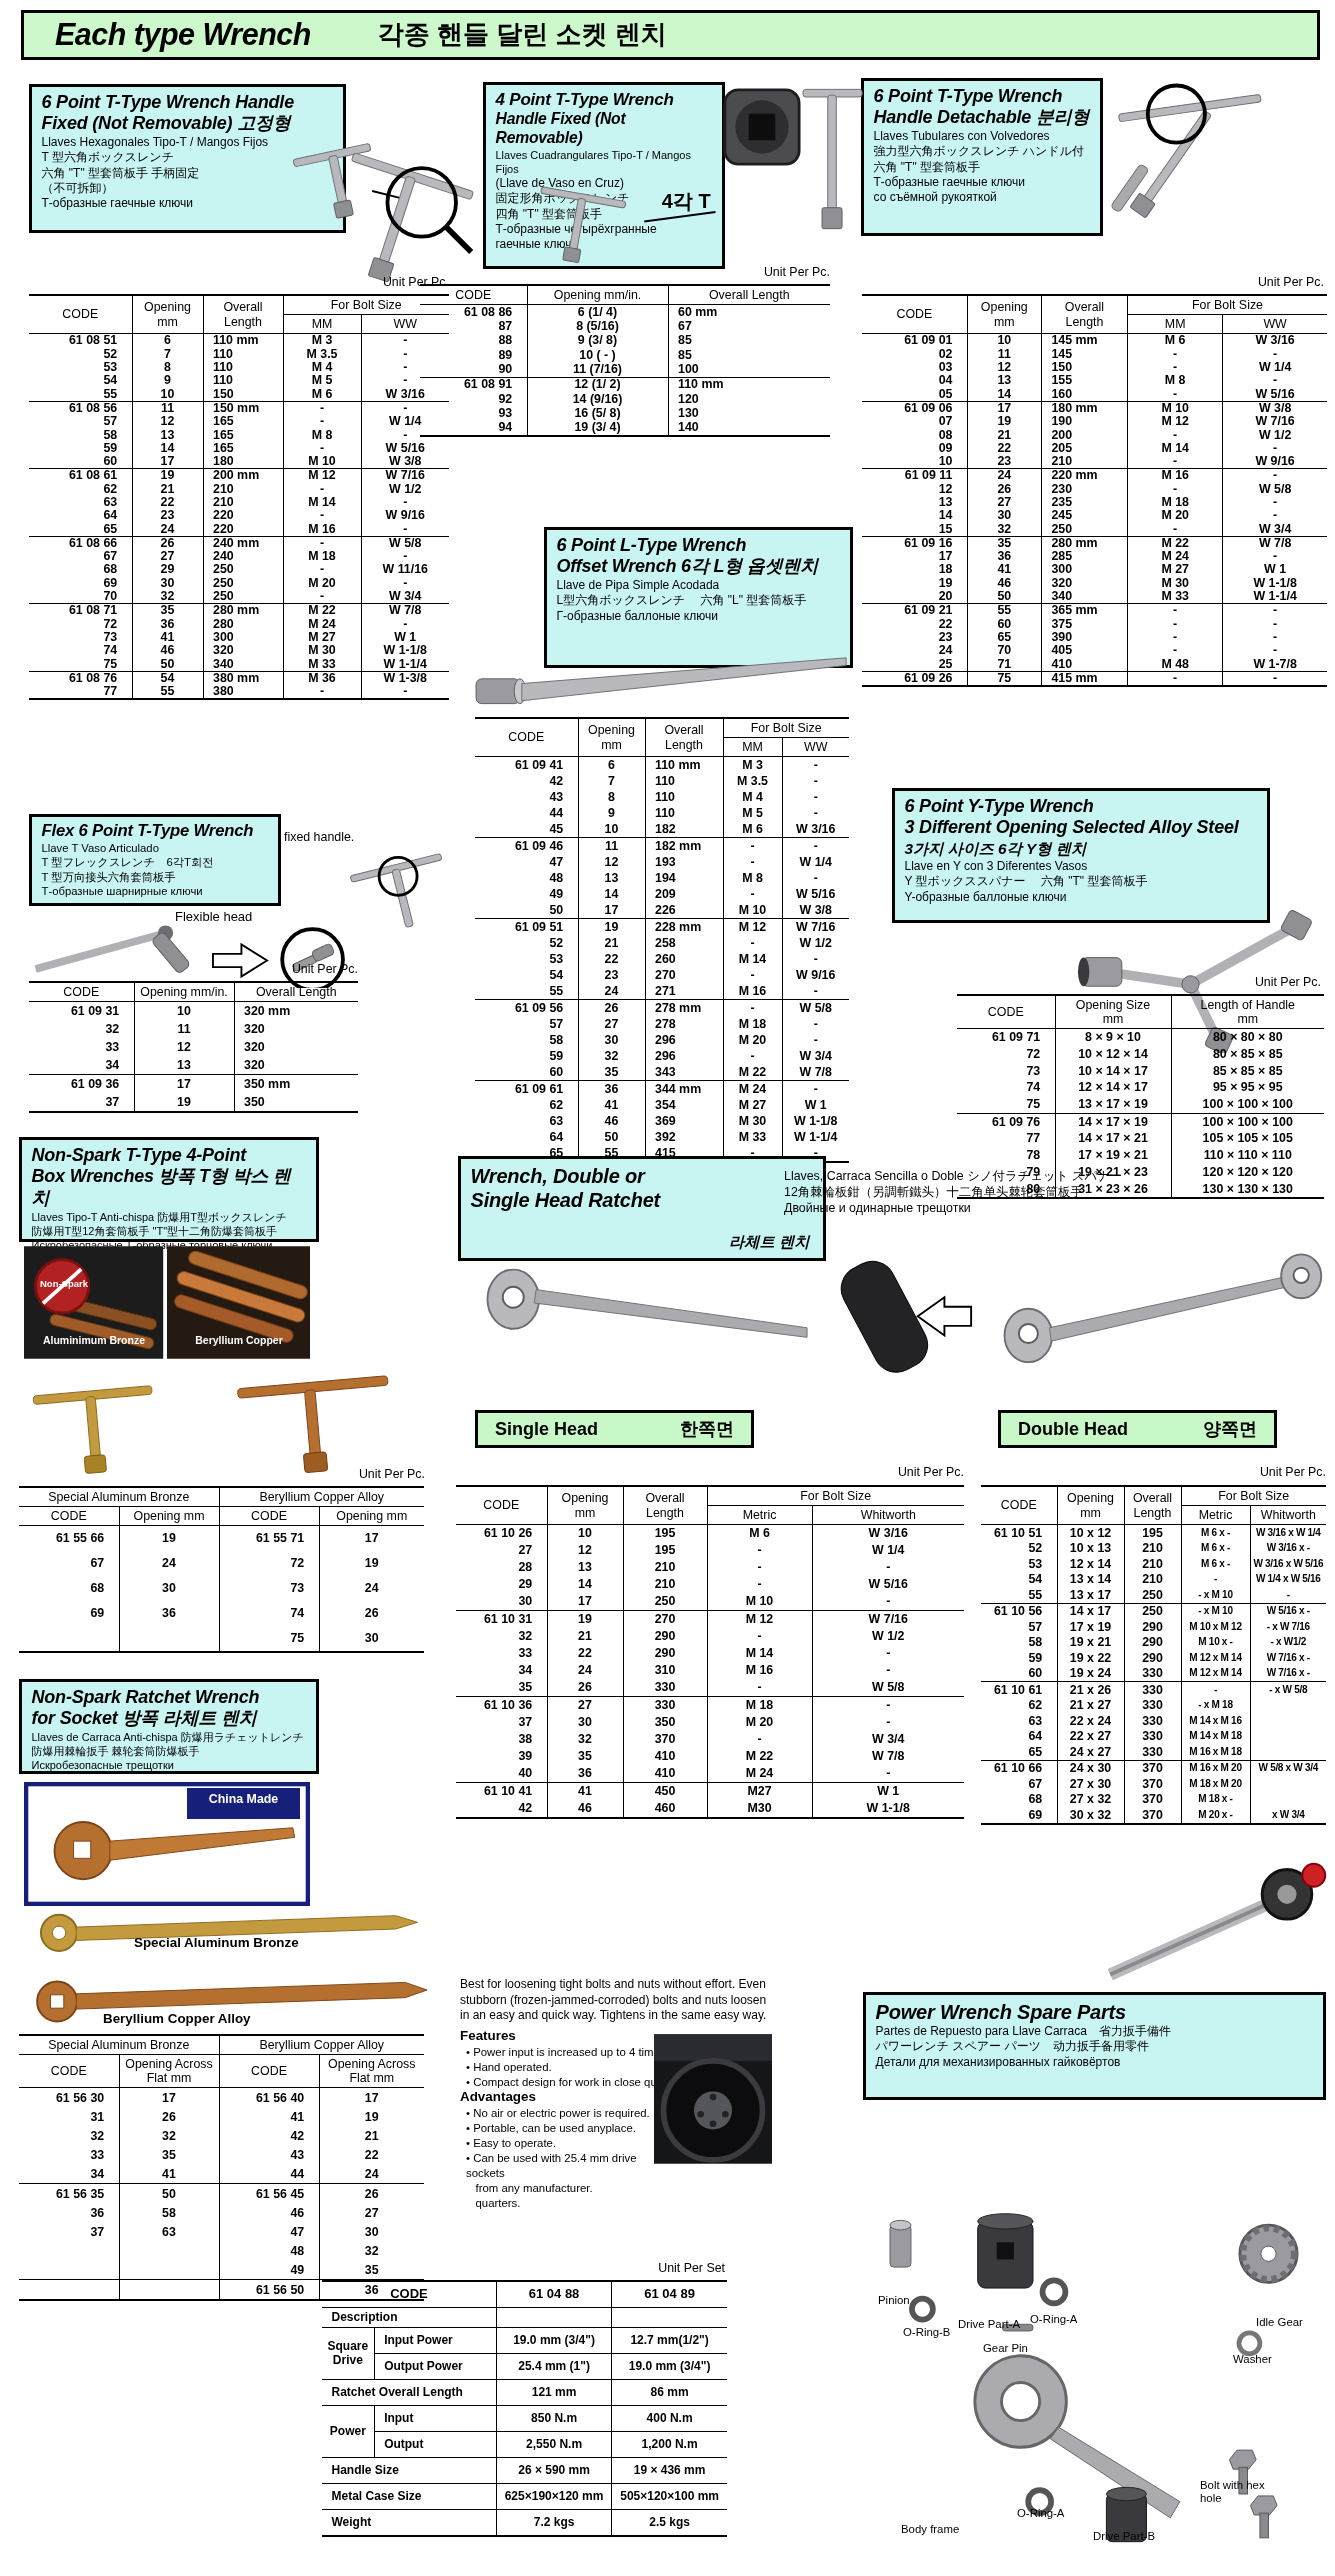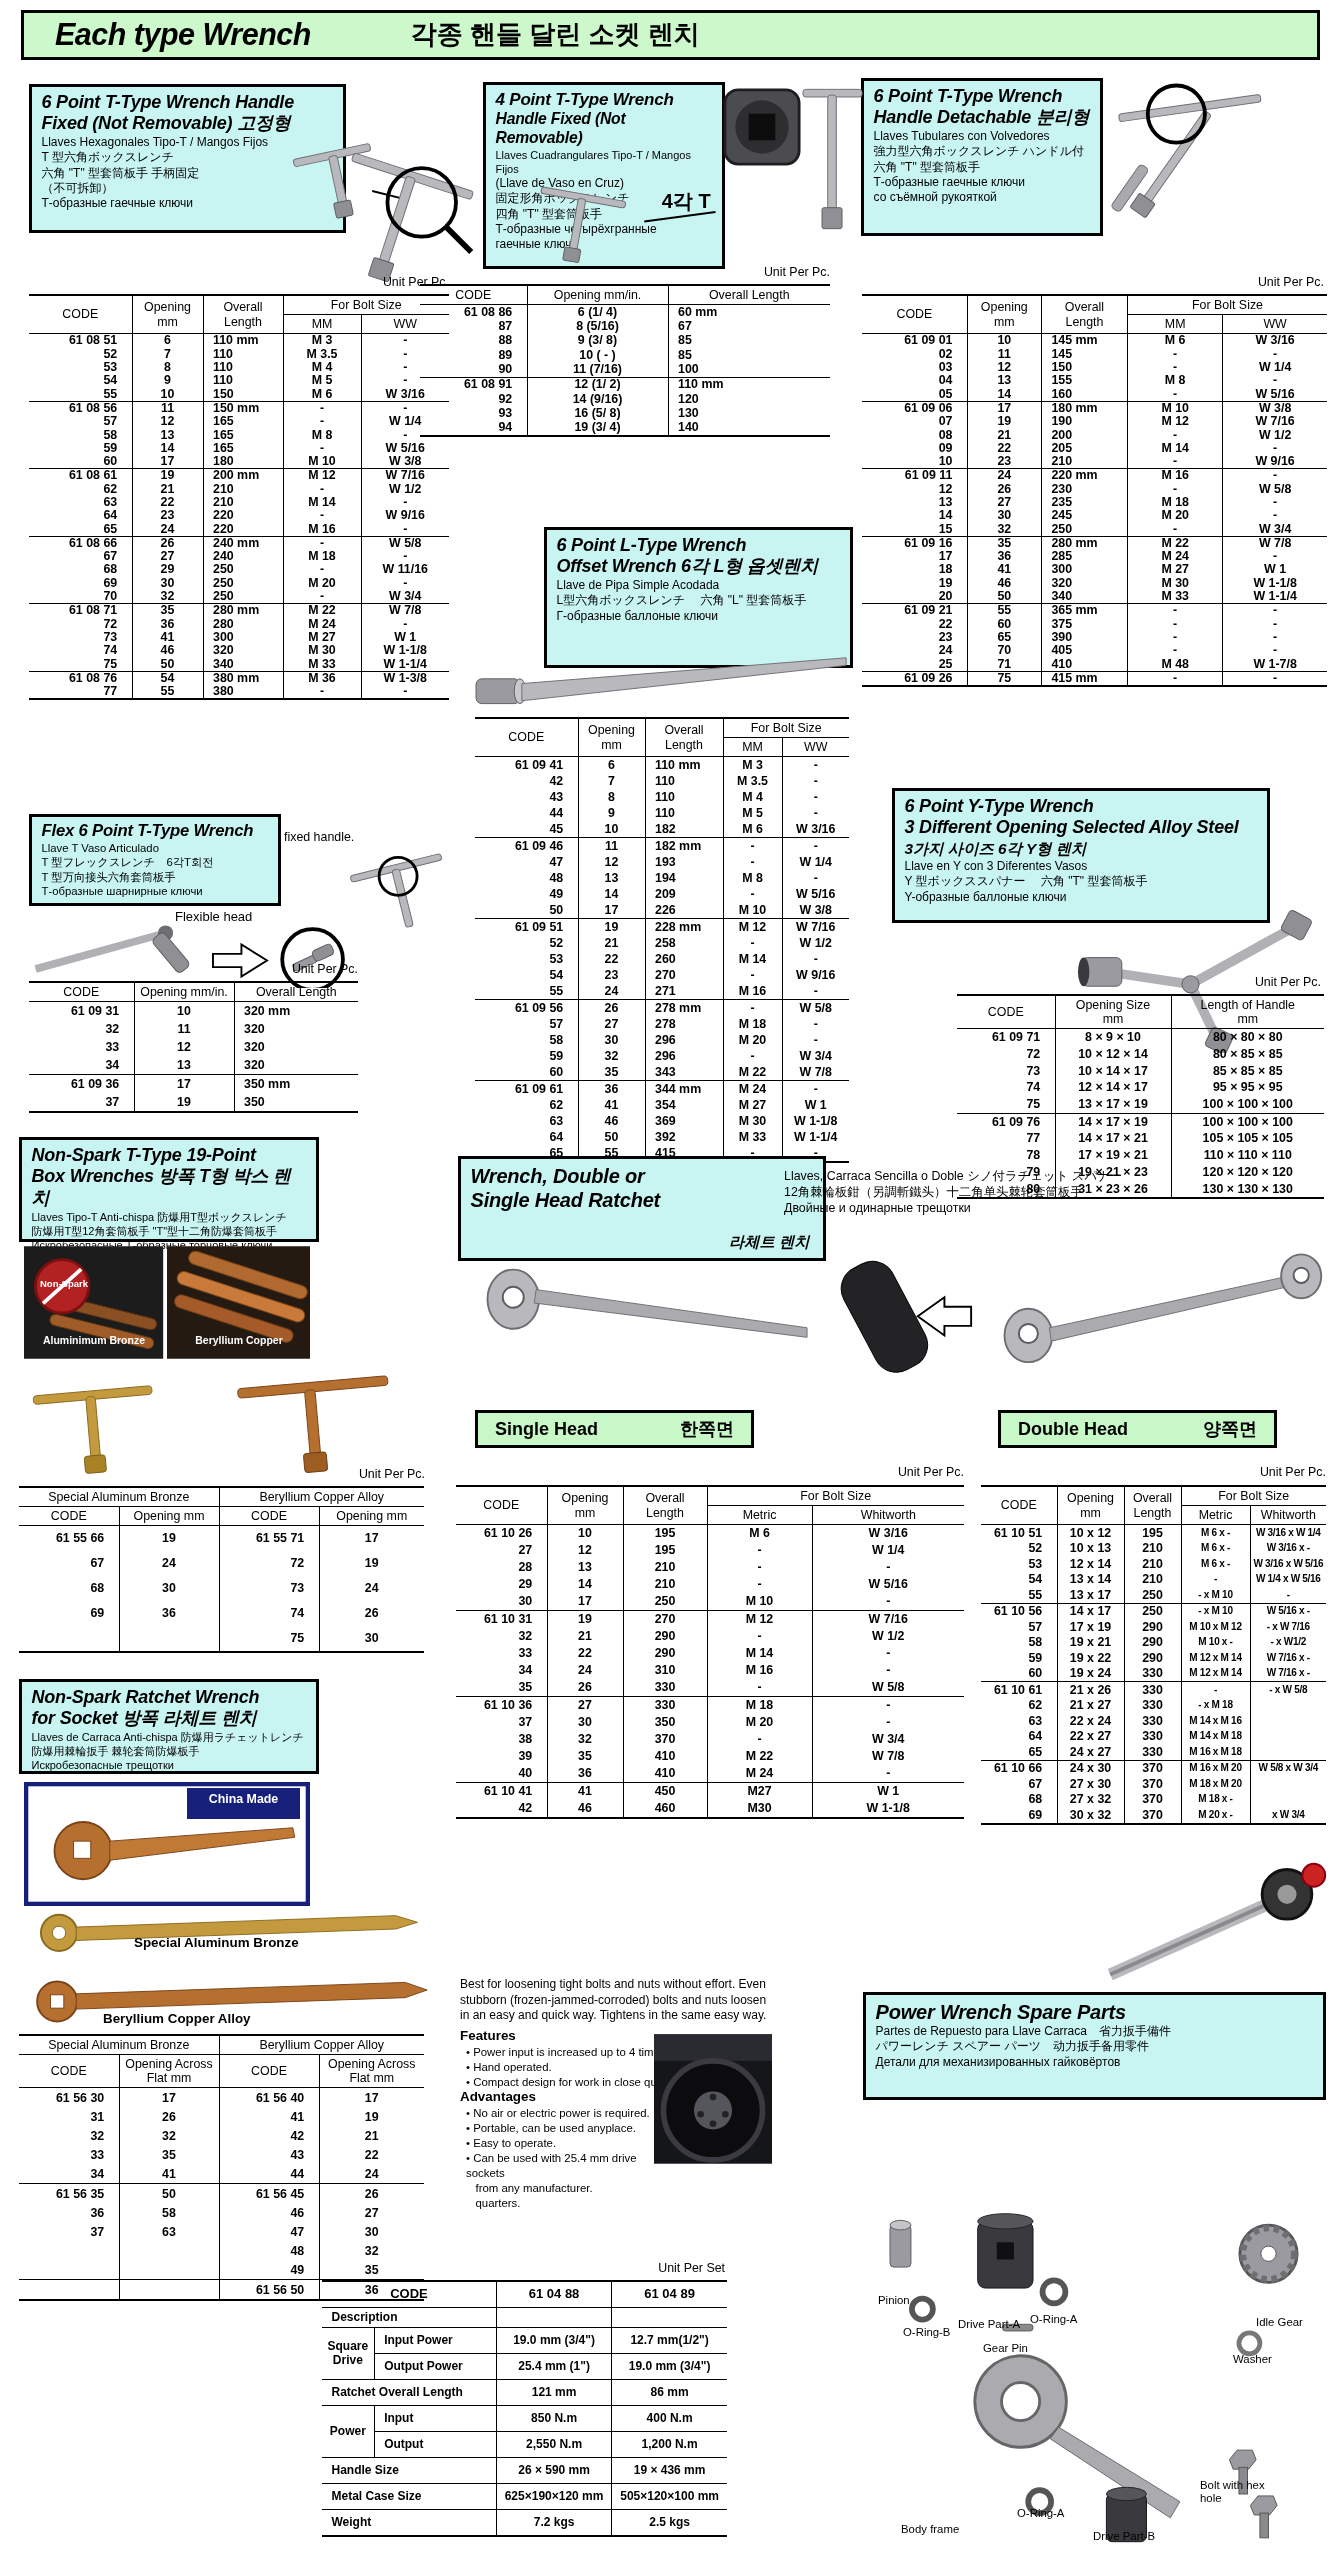--- a/index.html
+++ b/index.html
@@ -3,21 +3,21 @@
 <meta charset="utf-8">
 <style>
   html,body{margin:0;padding:0;background:#888;}
   #page{position:relative;width:1336px;height:2576px;background:#ffffff;margin:0 auto;
         font-family:"Liberation Sans",sans-serif;color:#000;overflow:hidden;}
   .abs{position:absolute;}
   
   .banner{position:absolute;left:21px;top:9.5px;width:1299px;height:50px;background:#ccf8cc;
           border:3.8px solid #000;box-sizing:border-box;display:flex;align-items:center;}
   .banner .en{font-style:italic;font-weight:bold;font-size:30.5px;margin-left:31px;letter-spacing:-0.5px;}
-  .banner .ko{font-weight:bold;font-size:26px;margin-left:100px;}
+  .banner .ko{font-weight:bold;font-size:26px;margin-left:67px;}
   .box{position:absolute;background:#c8f4f2;border:3.8px solid #000;padding:4.8px 9.5px;box-sizing:border-box;}
   .bt1{font-style:italic;font-weight:bold;font-size:18px;line-height:1.2;letter-spacing:-0.2px;}
   .bt3{font-style:italic;font-weight:bold;font-size:15.3px;line-height:1.3;}
   .bsub{font-size:12px;line-height:1.28;}
   .band{position:absolute;background:#c8f7c8;border:3.8px solid #000;box-sizing:border-box;height:38px;
         display:flex;align-items:center;justify-content:space-between;padding:16px 17px;font-weight:bold;font-size:18px;}
   
   .tblhost{position:absolute;}
   .unit{position:absolute;font-size:12.4px;text-align:right;}
   table.cat{border-collapse:collapse;table-layout:fixed;width:100%;
@@ -1048,21 +1048,21 @@
           <tr>
             <td class="ar">37</td>
             <td class="ac">19</td>
             <td class="al">350</td>
           </tr>
         </tbody>
       </table>
     </div>
 
   <div class="box" style="left:19px;top:1137px;width:300px;height:105px;">
-    <div class="bt1">Non-Spark T-Type 19-Point</div>
+    <div class="bt1">Non-Spark T-Type 4-Point</div>
     <div class="bt1">Box Wrenches 방폭 T형 박스 렌치</div>
     <div class="bsub" style="font-size:11px">Llaves Tipo-T Anti-chispa 防爆用T型ボックスレンチ</div>
     <div class="bsub" style="font-size:11px">防爆用T型12角套筒板手 "T"型十二角防爆套筒板手</div>
     <div class="bsub" style="font-size:11px">Искробезопасные Т-образные торцовые ключи</div>
   </div>
   <svg class="abs" style="left:24px;top:1246px" width="286" height="113" viewBox="0 0 300 118">
     <rect x="0" y="0" width="146" height="118" fill="#1c1c1c"></rect>
     <rect x="150" y="0" width="150" height="118" fill="#241a12"></rect>
     <g transform="rotate(18 220 60)">
       <rect x="160" y="20" width="130" height="14" rx="7" fill="#b06a30" stroke="#7a4318"></rect>

